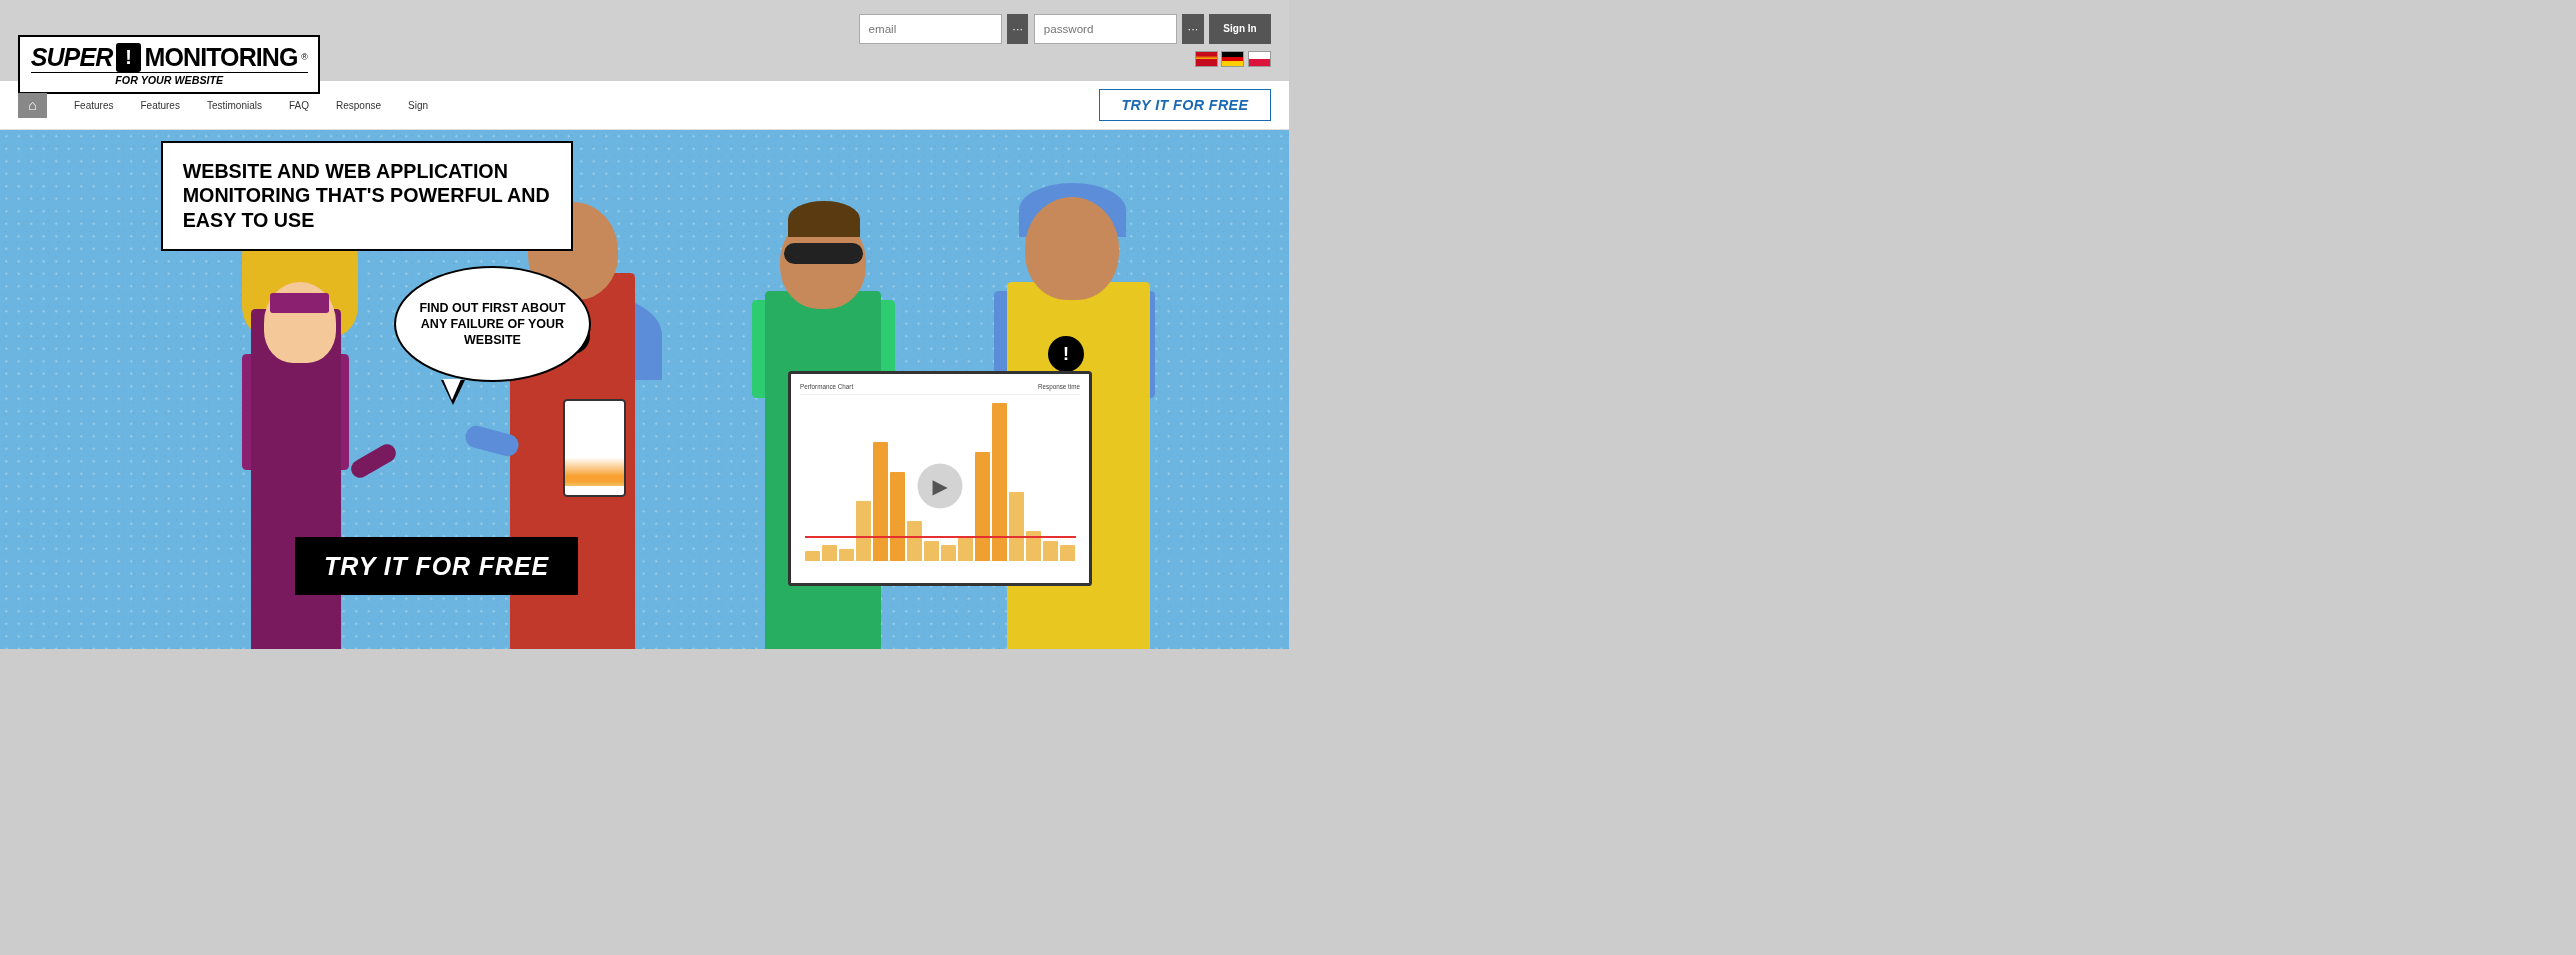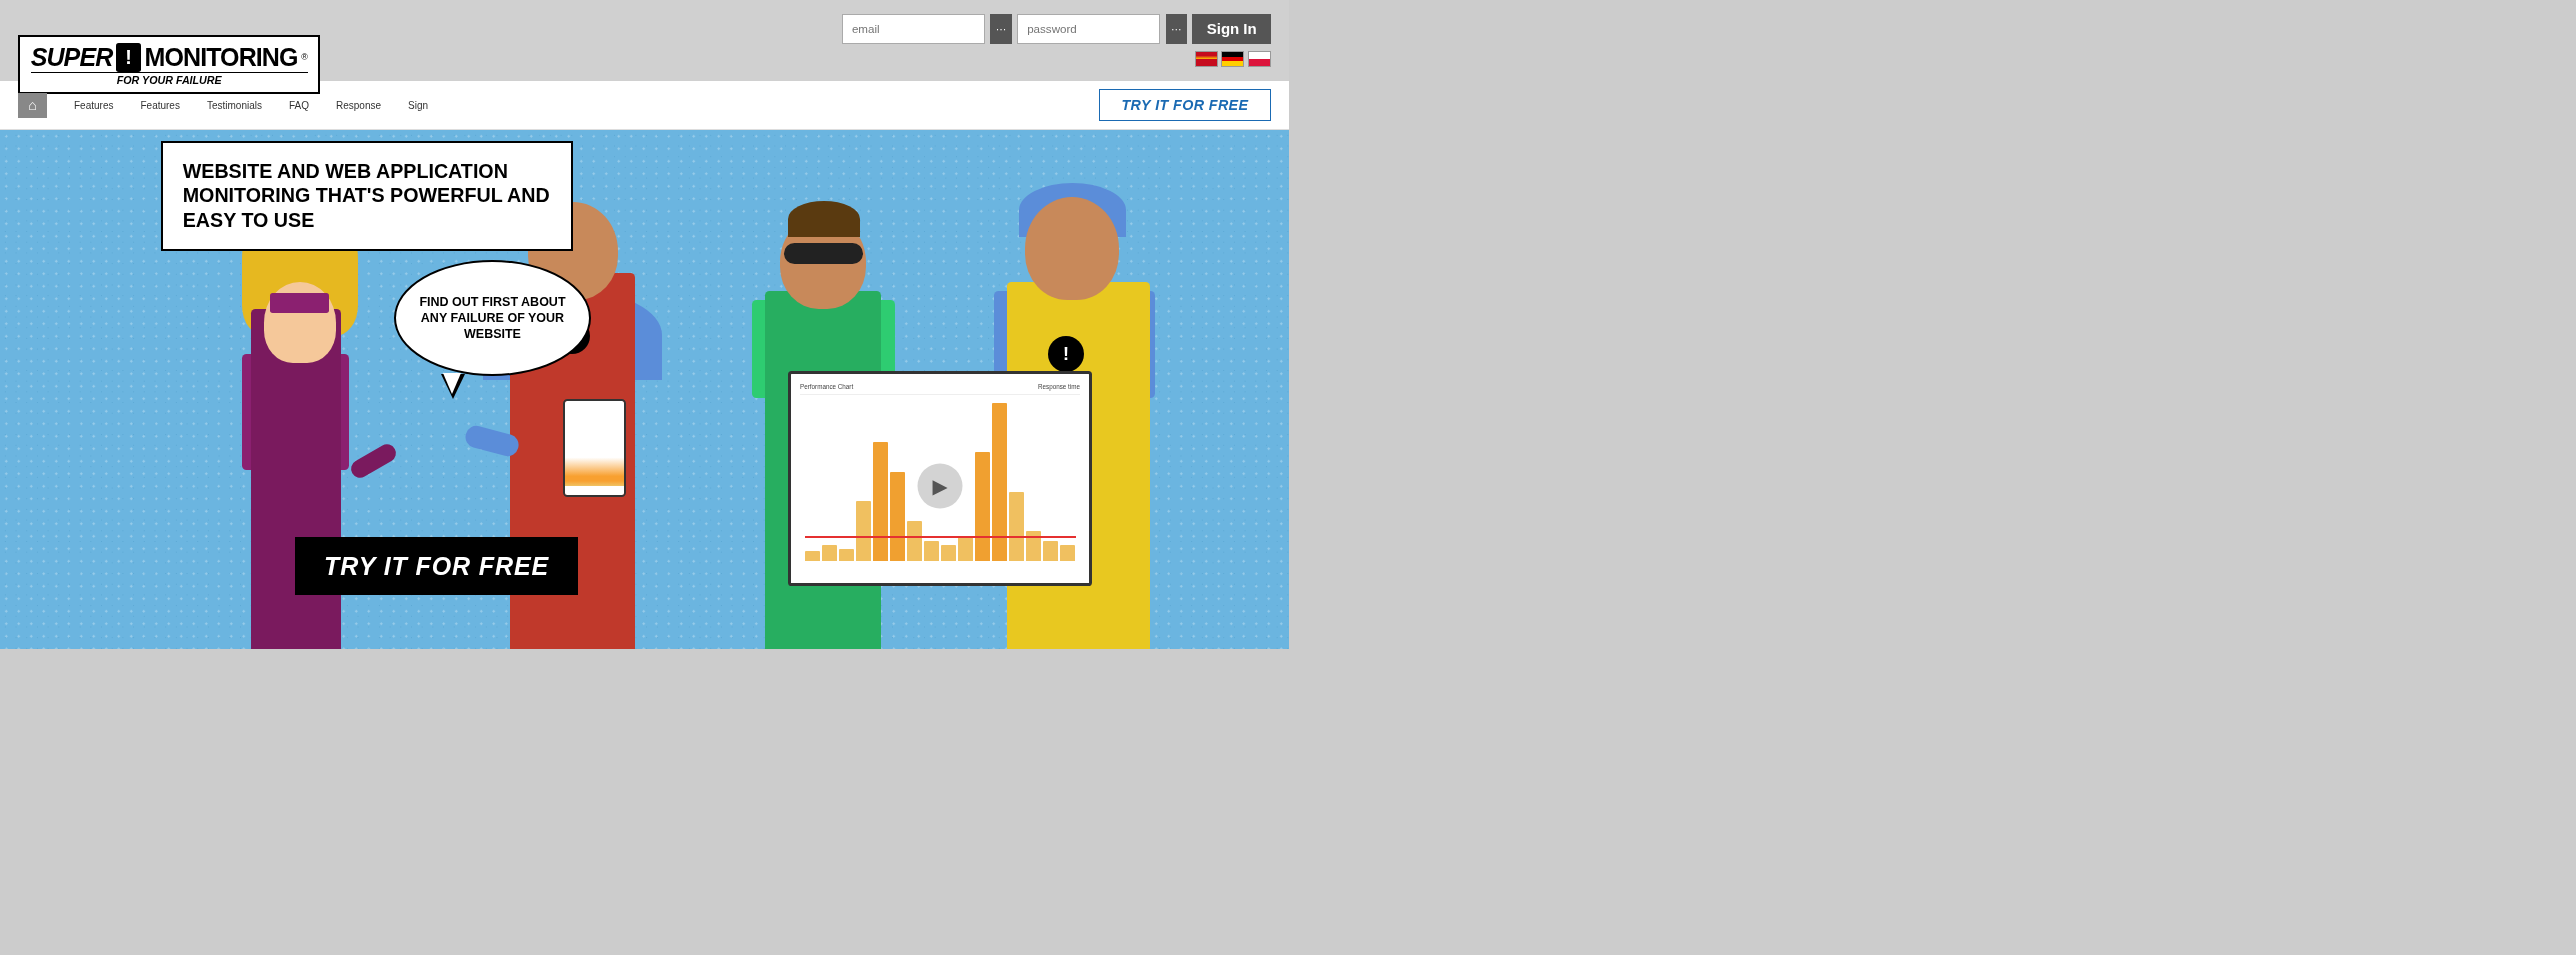--- a/index.html
+++ b/index.html
@@ -100,21 +100,21 @@
       height: 30px;
       display: flex;
       align-items: center;
       cursor: pointer;
     }
     .sign-in-btn {
       background: #555;
       color: #fff;
       border: none;
       padding: 5.4px 14.3px;
-      font-size: 15px;
+      font-size: 10px;
       font-weight: bold;
       cursor: pointer;
       height: 30px;
     }
     .flags-row {
       display: flex;
       gap: 3.6px;
       align-items: center;
     }
     .flag {
@@ -209,21 +209,21 @@
       font-size: 19.7px;
       font-weight: 900;
       color: #000;
       line-height: 1.25;
       text-transform: uppercase;
     }
 
     
     .speech-bubble {
       position: absolute;
-      top: 130px;
+      top: 136px;
       left: 394px;
       background: #fff;
       border: 2.7px solid #000;
       border-radius: 50%;
       width: 197px;
       height: 116px;
       display: flex;
       align-items: center;
       justify-content: center;
       text-align: center;
@@ -624,21 +624,21 @@
 <div class="top-bar">
 
   <div class="logo-area">
     <div class="logo-box">
       <div class="logo-top">
         <span class="logo-super">SUPER</span>
         <span class="logo-exclaim">!</span>
         <span class="logo-monitoring">MONITORING</span>
         <span class="logo-reg">®</span>
       </div>
-      <div class="logo-sub">FOR YOUR FAILURE</div>
+      <div class="logo-sub">FOR YOUR WEBSITE</div>
     </div>
   </div>
 
   <div class="auth-area">
     <div class="auth-row">
       <input class="auth-input" type="email" placeholder="email" style="">
       <span class="auth-dots">···</span>
       <input class="auth-input" type="password" placeholder="password" style="">
       <span class="auth-dots">···</span>
       <button class="sign-in-btn">Sign In</button>

